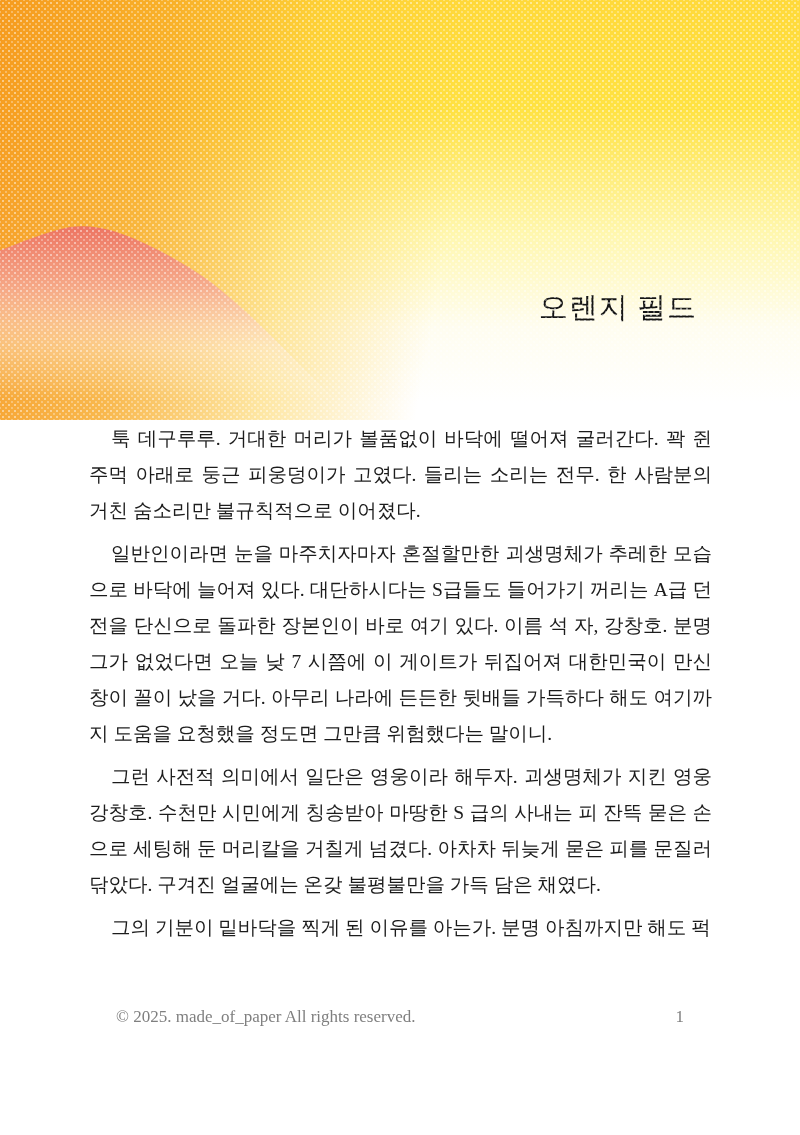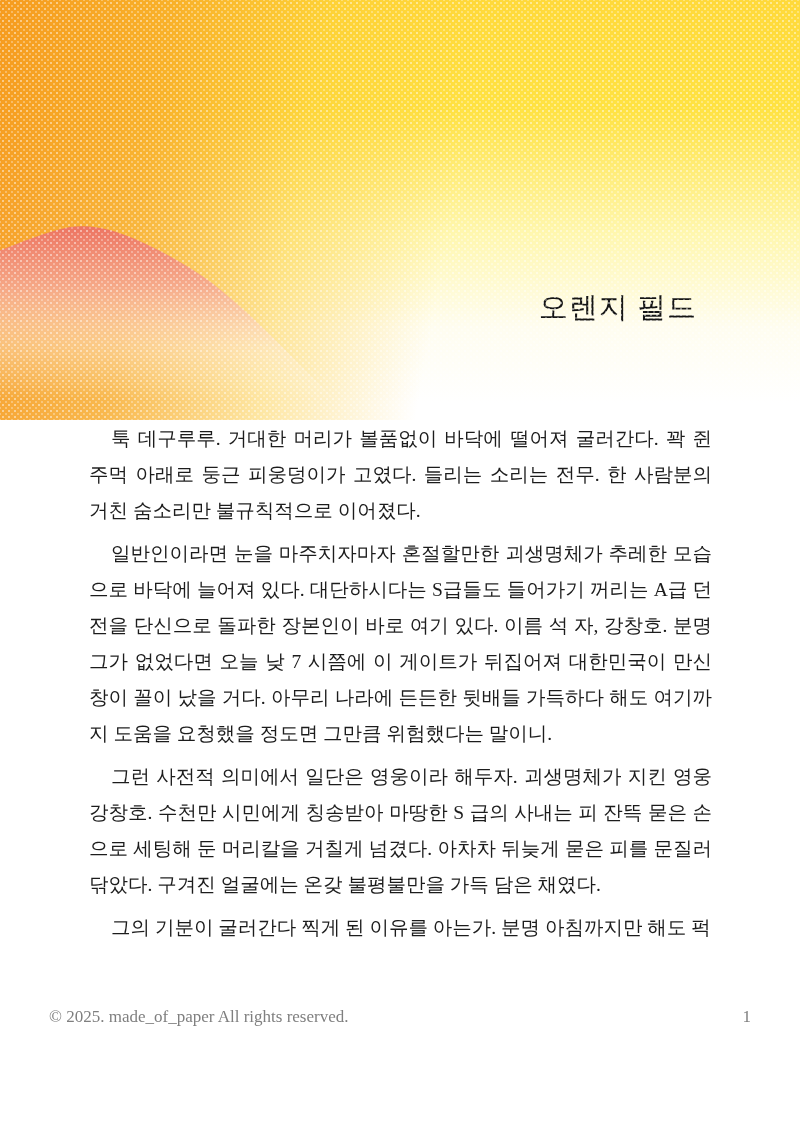--- a/index.html
+++ b/index.html
@@ -87,21 +87,21 @@
     color:var(--text_color);
   }
   .body-text p:last-child { margin-bottom:0; }
 
   
   .footer {
     position:absolute;
     top:1004px;
     left:0;
     width:800px;
-    padding:0 49px;
+    padding:0 116px;
     display:flex;
     justify-content:space-between;
     align-items:baseline;
     color:var(--footer_gray);
     font-size:17px;
     line-height:26px;
   }
 </style>
 </head>
 <body>
@@ -126,21 +126,21 @@
                C 322 388, 342 404, 358 420
                L -5 420 Z" fill="url(#mgrad)"></path>
     </svg>
     <div class="chapter-title">오렌지 필드</div>
   </div>
 
   <div class="body-text">
     <p>툭 데구루루. 거대한 머리가 볼품없이 바닥에 떨어져 굴러간다. 꽉 쥔 주먹 아래로 둥근 피웅덩이가 고였다. 들리는 소리는 전무. 한 사람분의 거친 숨소리만 불규칙적으로 이어졌다.</p>
     <p>일반인이라면 눈을 마주치자마자 혼절할만한 괴생명체가 추레한 모습으로 바닥에 늘어져 있다. 대단하시다는 S급들도 들어가기 꺼리는 A급 던전을 단신으로 돌파한 장본인이 바로 여기 있다. 이름 석 자, 강창호. 분명 그가 없었다면 오늘 낮 7 시쯤에 이 게이트가 뒤집어져 대한민국이 만신창이 꼴이 났을 거다. 아무리 나라에 든든한 뒷배들 가득하다 해도 여기까지 도움을 요청했을 정도면 그만큼 위험했다는 말이니.</p>
     <p>그런 사전적 의미에서 일단은 영웅이라 해두자. 괴생명체가 지킨 영웅 강창호. 수천만 시민에게 칭송받아 마땅한 S 급의 사내는 피 잔뜩 묻은 손으로 세팅해 둔 머리칼을 거칠게 넘겼다. 아차차 뒤늦게 묻은 피를 문질러 닦았다. 구겨진 얼굴에는 온갖 불평불만을 가득 담은 채였다.</p>
-    <p>그의 기분이 굴러간다 찍게 된 이유를 아는가. 분명 아침까지만 해도 퍽</p>
+    <p>그의 기분이 밑바닥을 찍게 된 이유를 아는가. 분명 아침까지만 해도 퍽</p>
   </div>
 
   <div class="footer">
     <span>© 2025. made_of_paper All rights reserved.</span>
     <span>1</span>
   </div>
 
 </div>
 
 </body></html>

